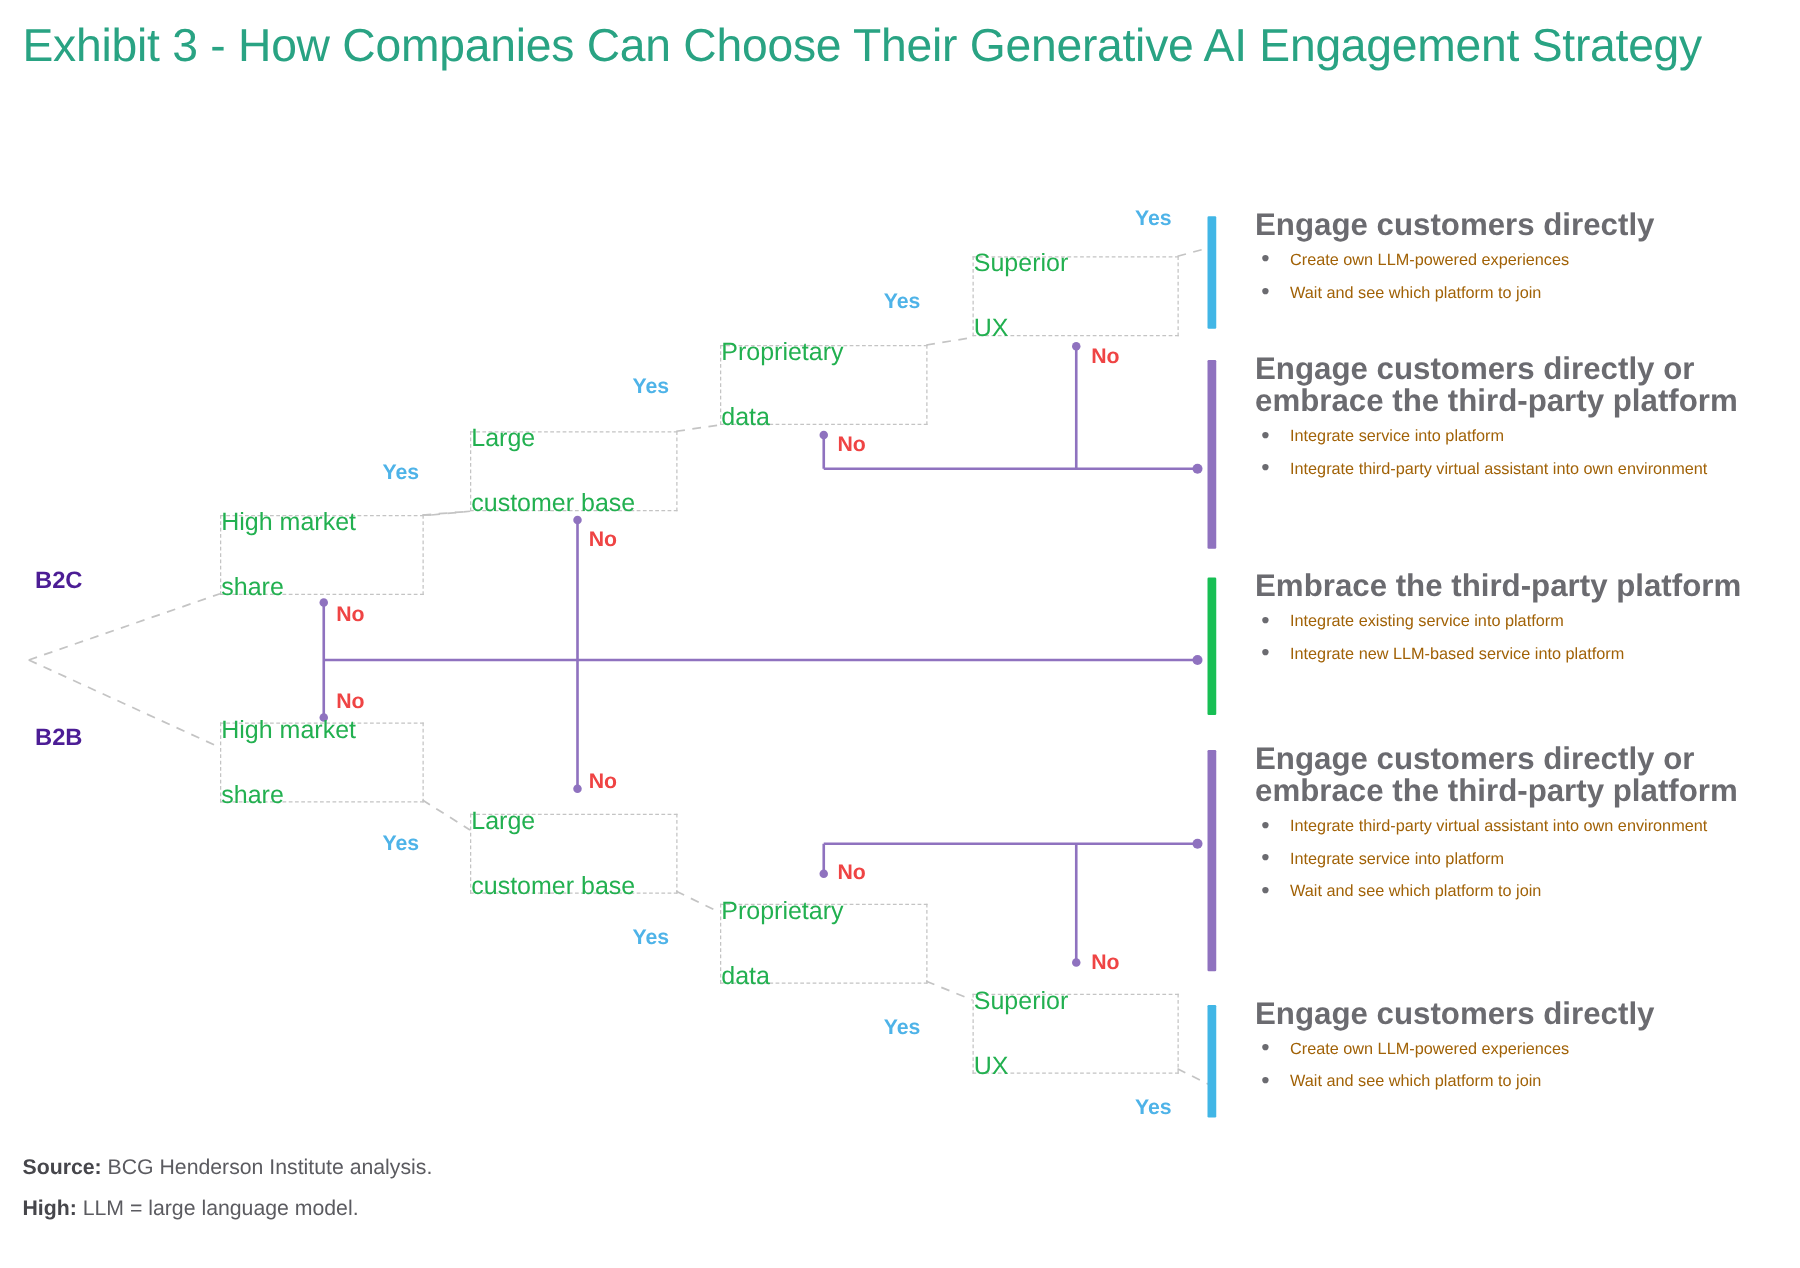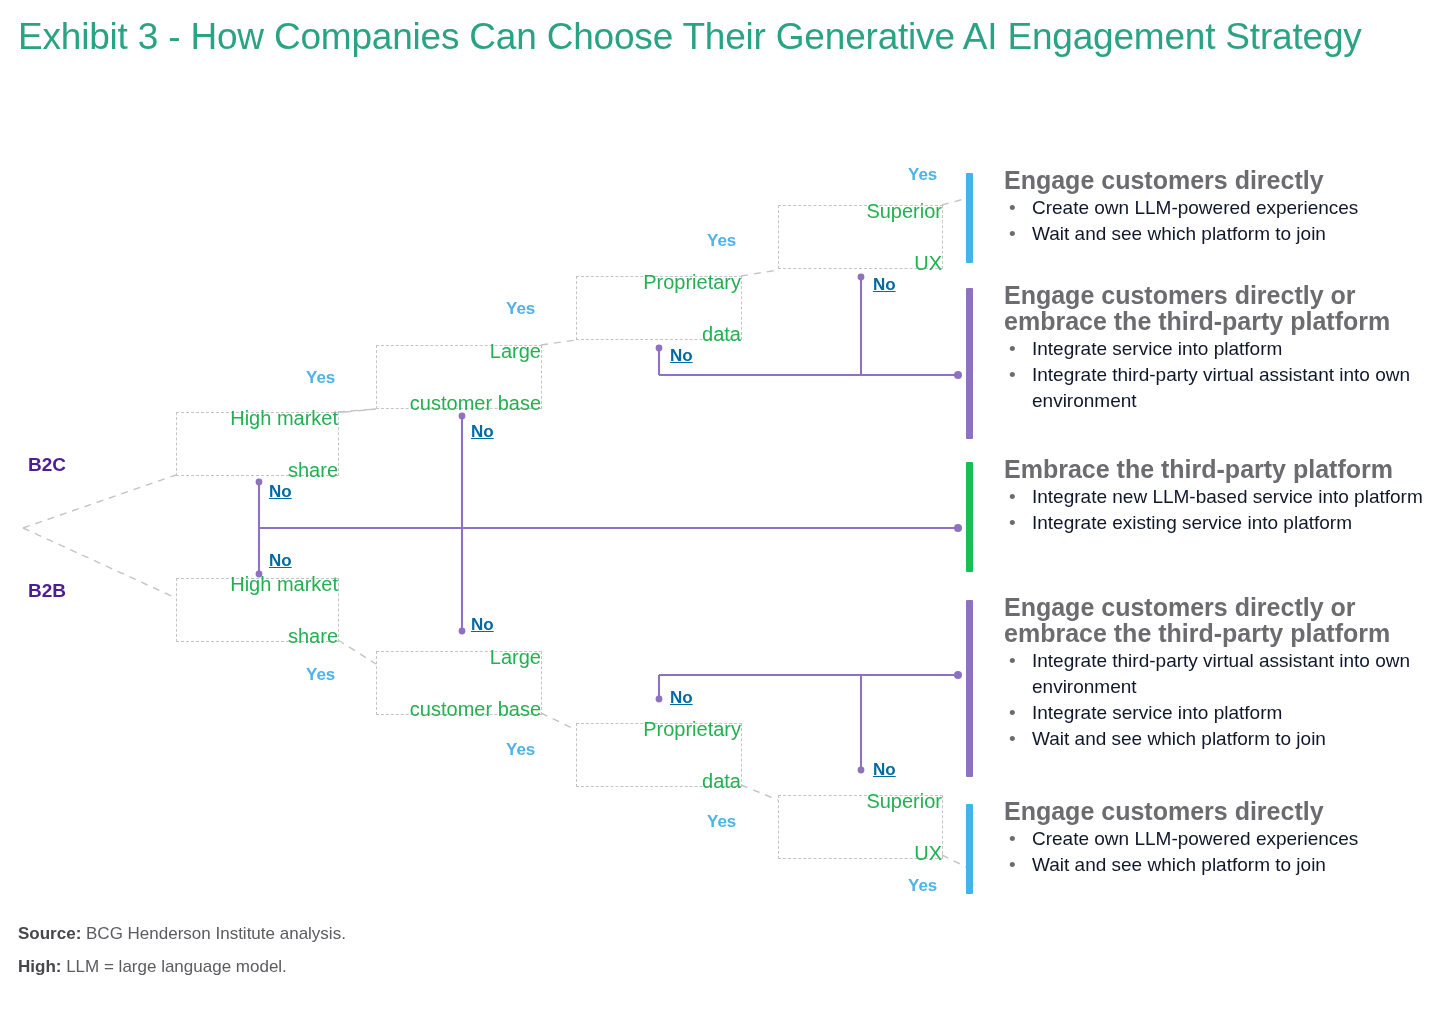--- a/index.html
+++ b/index.html
@@ -41,37 +41,37 @@
     pointer-events: none;
   }
 
   
   .node {
     position: absolute;
     border: 1px dashed #c4c4c4;
     color: #22b050;
     font-size: 20px;
     line-height: 26px;
-    text-align: right;
+    text-align: left;
     display: flex;
     align-items: center;
     justify-content: center;
     background: transparent;
   }
   .node span { display: block; width: 100%; }
 
   
   .elabel {
     position: absolute;
     font-size: 17px;
     font-weight: bold;
     white-space: nowrap;
   }
   .elabel.yes { color: #4eb3e8; }
-  .elabel.no  { color: #0369a1; text-decoration: underline; }
+  .elabel.no  { color: #ef4444; }
 
   
   .seg {
     position: absolute;
     font-size: 19px;
     font-weight: bold;
     color: #4c1d95;
     white-space: nowrap;
   }
 
@@ -99,22 +99,22 @@
     font-weight: bold;
     margin: 0 0 2px 0;
   }
   .outcome ul {
     margin: 0;
     padding: 0;
     list-style: none;
   }
   .outcome li {
     position: relative;
-    color: #0f172a;
-    font-size: 19px;
+    color: #a16207;
+    font-size: 13px;
     line-height: 26px;
     padding-left: 28px;
   }
   .outcome li::before {
     content: "\2022";
     position: absolute;
     left: 5px;
     top: 0;
     color: #6b6b70;
     font-size: 19px;
@@ -302,22 +302,22 @@
         <li>Integrate third-party virtual assistant into own environment</li>
       </ul>
     </div>
   </div>
 
   <div class="outcome" style="left:966px; top:462px; height:110px;">
     <div class="bar" style="background:#17bf54;"></div>
     <div class="otext">
       <div class="ohead">Embrace the third-party platform</div>
       <ul>
+        <li>Integrate existing service into platform</li>
         <li>Integrate new LLM-based service into platform</li>
-        <li>Integrate existing service into platform</li>
       </ul>
     </div>
   </div>
 
   <div class="outcome" style="left:966px; top:600px; height:177px;">
     <div class="bar" style="background:#8f72bf;"></div>
     <div class="otext">
       <div class="ohead">Engage customers directly or embrace the third-party platform</div>
       <ul>
         <li>Integrate third-party virtual assistant into own environment</li>

